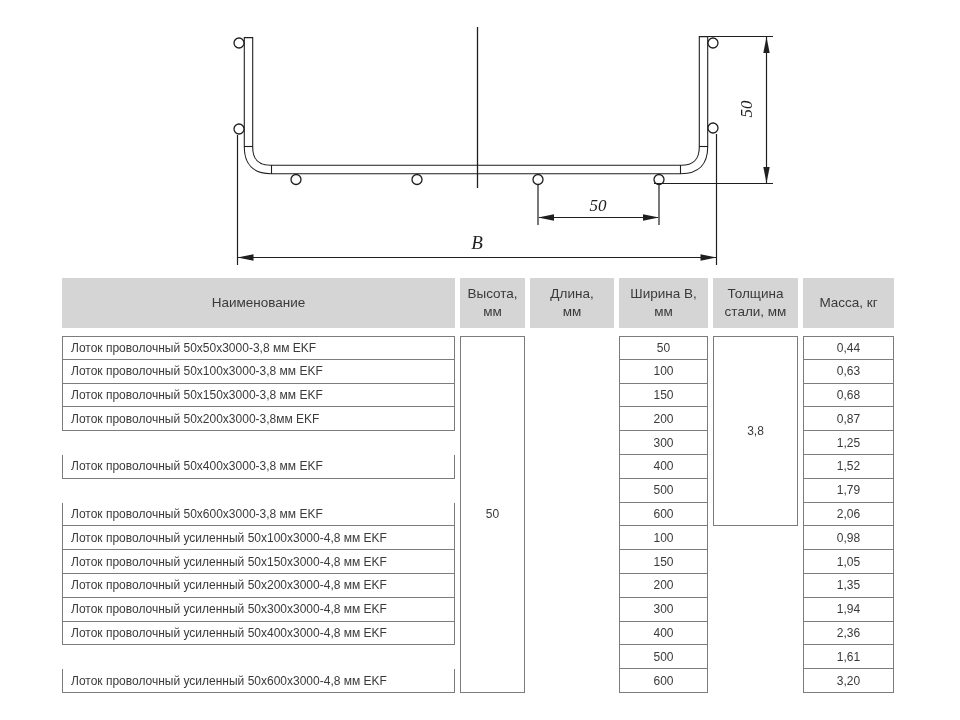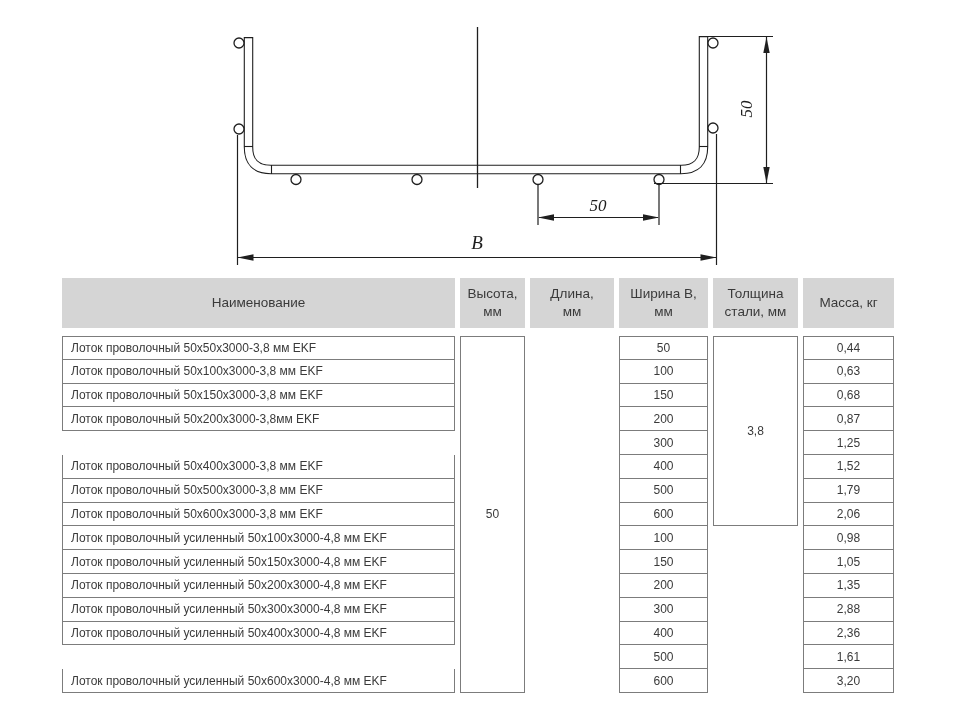--- a/index.html
+++ b/index.html
@@ -117,21 +117,20 @@
     </div>
     <div class="th" style="grid-column:6">
       <span>Масса, кг</span>
     </div>
 
     <div class="td name top" style="grid-row:3;grid-column:1">Лоток проволочный 50х50х3000-3,8 мм EKF</div>
     <div class="td name" style="grid-row:4;grid-column:1">Лоток проволочный 50х100х3000-3,8 мм EKF</div>
     <div class="td name" style="grid-row:5;grid-column:1">Лоток проволочный 50х150х3000-3,8 мм EKF</div>
     <div class="td name" style="grid-row:6;grid-column:1">Лоток проволочный 50х200х3000-3,8мм EKF</div>
     <div class="td name" style="grid-row:8;grid-column:1">Лоток проволочный 50х400х3000-3,8 мм EKF</div>
-    <div class="td name" style="grid-row:9;grid-column:1">Лоток проволочный 50х500х3000-3,8 мм EKF</div>
     <div class="td name" style="grid-row:10;grid-column:1">Лоток проволочный 50х600х3000-3,8 мм EKF</div>
     <div class="td name" style="grid-row:11;grid-column:1">Лоток проволочный усиленный 50х100х3000-4,8 мм EKF</div>
     <div class="td name" style="grid-row:12;grid-column:1">Лоток проволочный усиленный 50х150х3000-4,8 мм EKF</div>
     <div class="td name" style="grid-row:13;grid-column:1">Лоток проволочный усиленный 50х200х3000-4,8 мм EKF</div>
     <div class="td name" style="grid-row:14;grid-column:1">Лоток проволочный усиленный 50х300х3000-4,8 мм EKF</div>
     <div class="td name" style="grid-row:15;grid-column:1">Лоток проволочный усиленный 50х400х3000-4,8 мм EKF</div>
     <div class="td name" style="grid-row:17;grid-column:1">Лоток проволочный усиленный 50х600х3000-4,8 мм EKF</div>
 
     <div class="td top" style="grid-row:3 / span 15;grid-column:2">50</div>
 
@@ -157,18 +156,18 @@
     <div class="td" style="grid-row:4;grid-column:6">0,63</div>
     <div class="td" style="grid-row:5;grid-column:6">0,68</div>
     <div class="td" style="grid-row:6;grid-column:6">0,87</div>
     <div class="td" style="grid-row:7;grid-column:6">1,25</div>
     <div class="td" style="grid-row:8;grid-column:6">1,52</div>
     <div class="td" style="grid-row:9;grid-column:6">1,79</div>
     <div class="td" style="grid-row:10;grid-column:6">2,06</div>
     <div class="td" style="grid-row:11;grid-column:6">0,98</div>
     <div class="td" style="grid-row:12;grid-column:6">1,05</div>
     <div class="td" style="grid-row:13;grid-column:6">1,35</div>
-    <div class="td" style="grid-row:14;grid-column:6">2,88</div>
+    <div class="td" style="grid-row:14;grid-column:6">1,94</div>
     <div class="td" style="grid-row:15;grid-column:6">2,36</div>
     <div class="td" style="grid-row:16;grid-column:6">1,61</div>
     <div class="td" style="grid-row:17;grid-column:6">3,20</div>
   </div>
 </div>
 
 </body></html>

